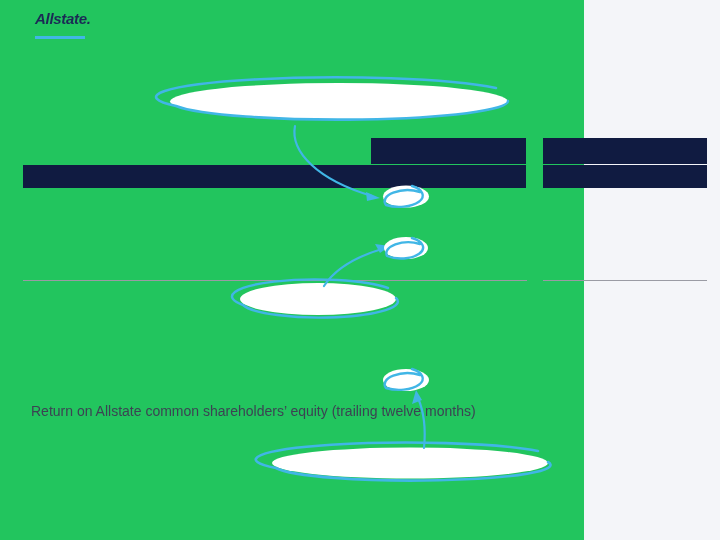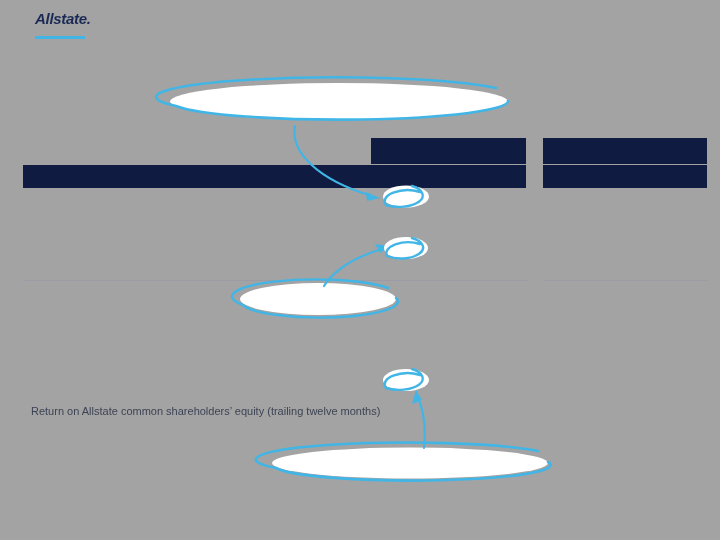--- a/index.html
+++ b/index.html
@@ -8,23 +8,23 @@
   }
   body {
     width: 720px;
     height: 540px;
     background: #f4f5f9;
     font-family: "Liberation Sans", sans-serif;
     overflow: hidden;
   }
   #slide {
     position: relative;
-    width: 720px;
+    width: 584px;
     height: 540px;
-    background: #a3a3a3;
+    background: #22c55e;
   }
 
   
   .brand {
     position: absolute;
     left: 35px;
     top: 10px;
     width: 120px;
     height: 34px;
   }
@@ -95,21 +95,21 @@
     background: #9a9ba4;
   }
   #rule-left  { left: 23px;  top: 280px; width: 504px; }
   #rule-right { left: 543px; top: 280px; width: 164px; }
 
   
   .caption {
     position: absolute;
     left: 31px;
     top: 405px;
-    font-size: 11px;
+    font-size: 14px;
     color: #3c4353;
     white-space: nowrap;
     line-height: 12px;
     text-align: center;
   }
 
   
   #annotations {
     position: absolute;
     left: 0;

